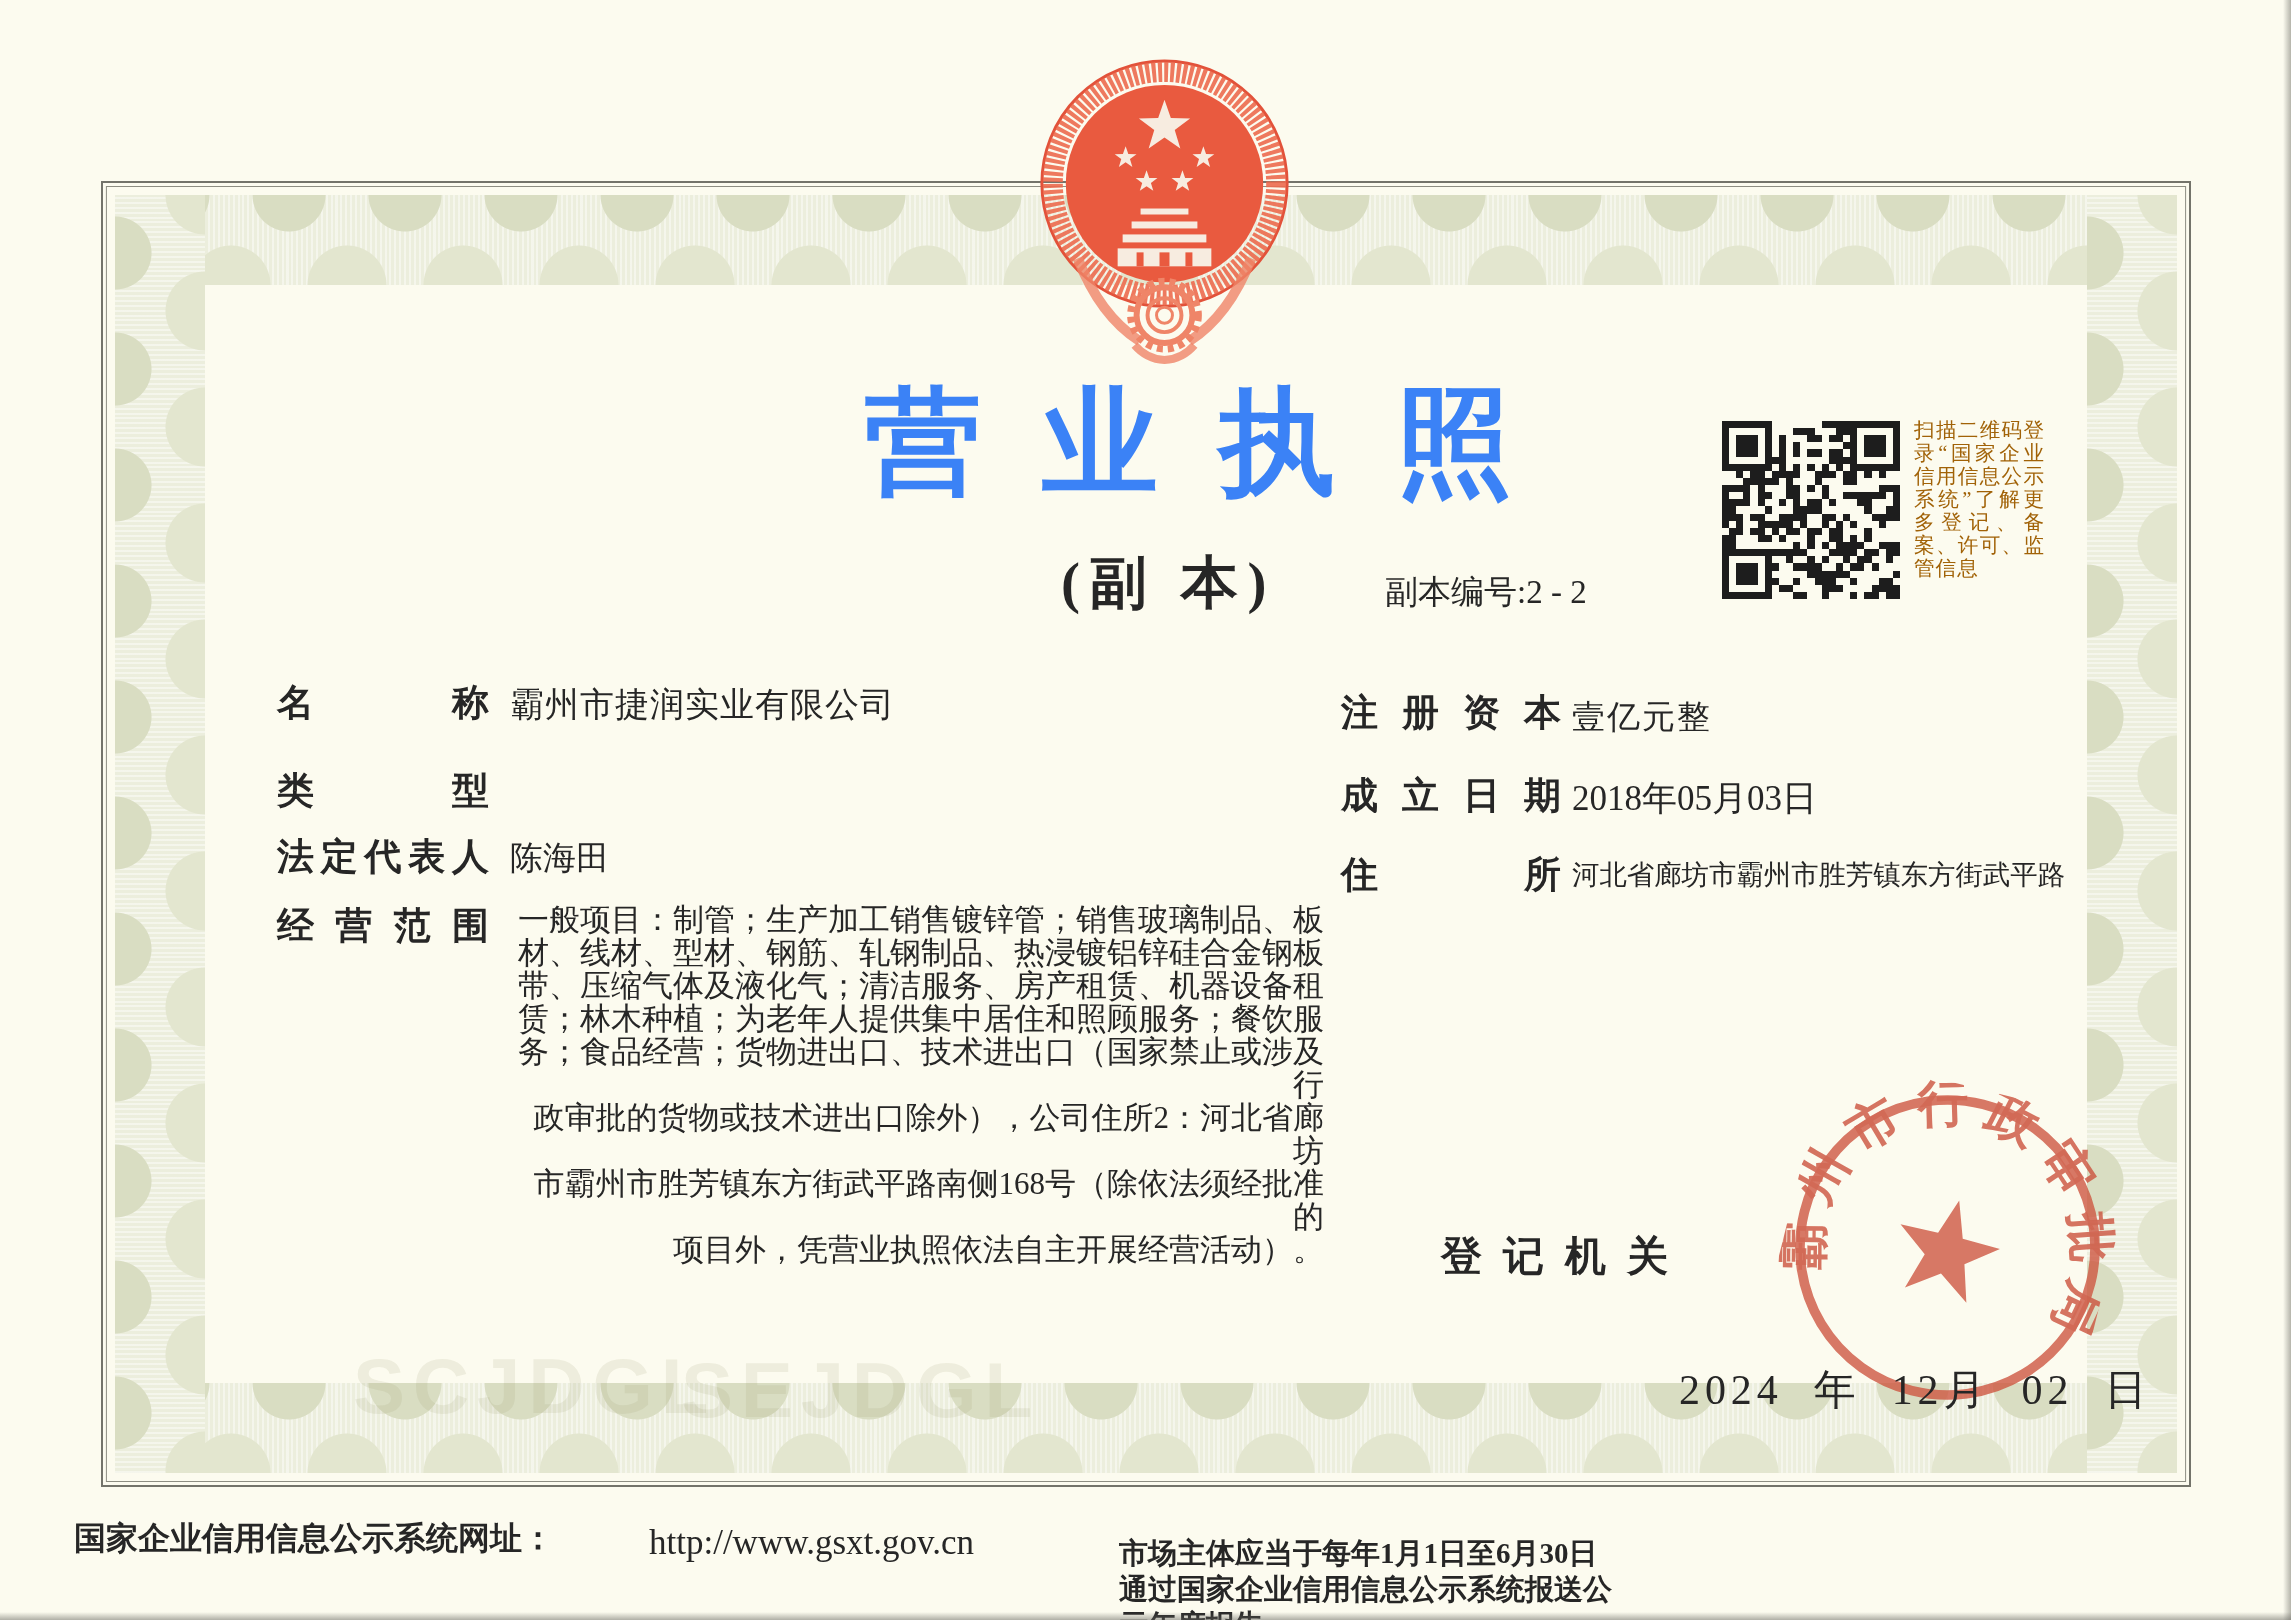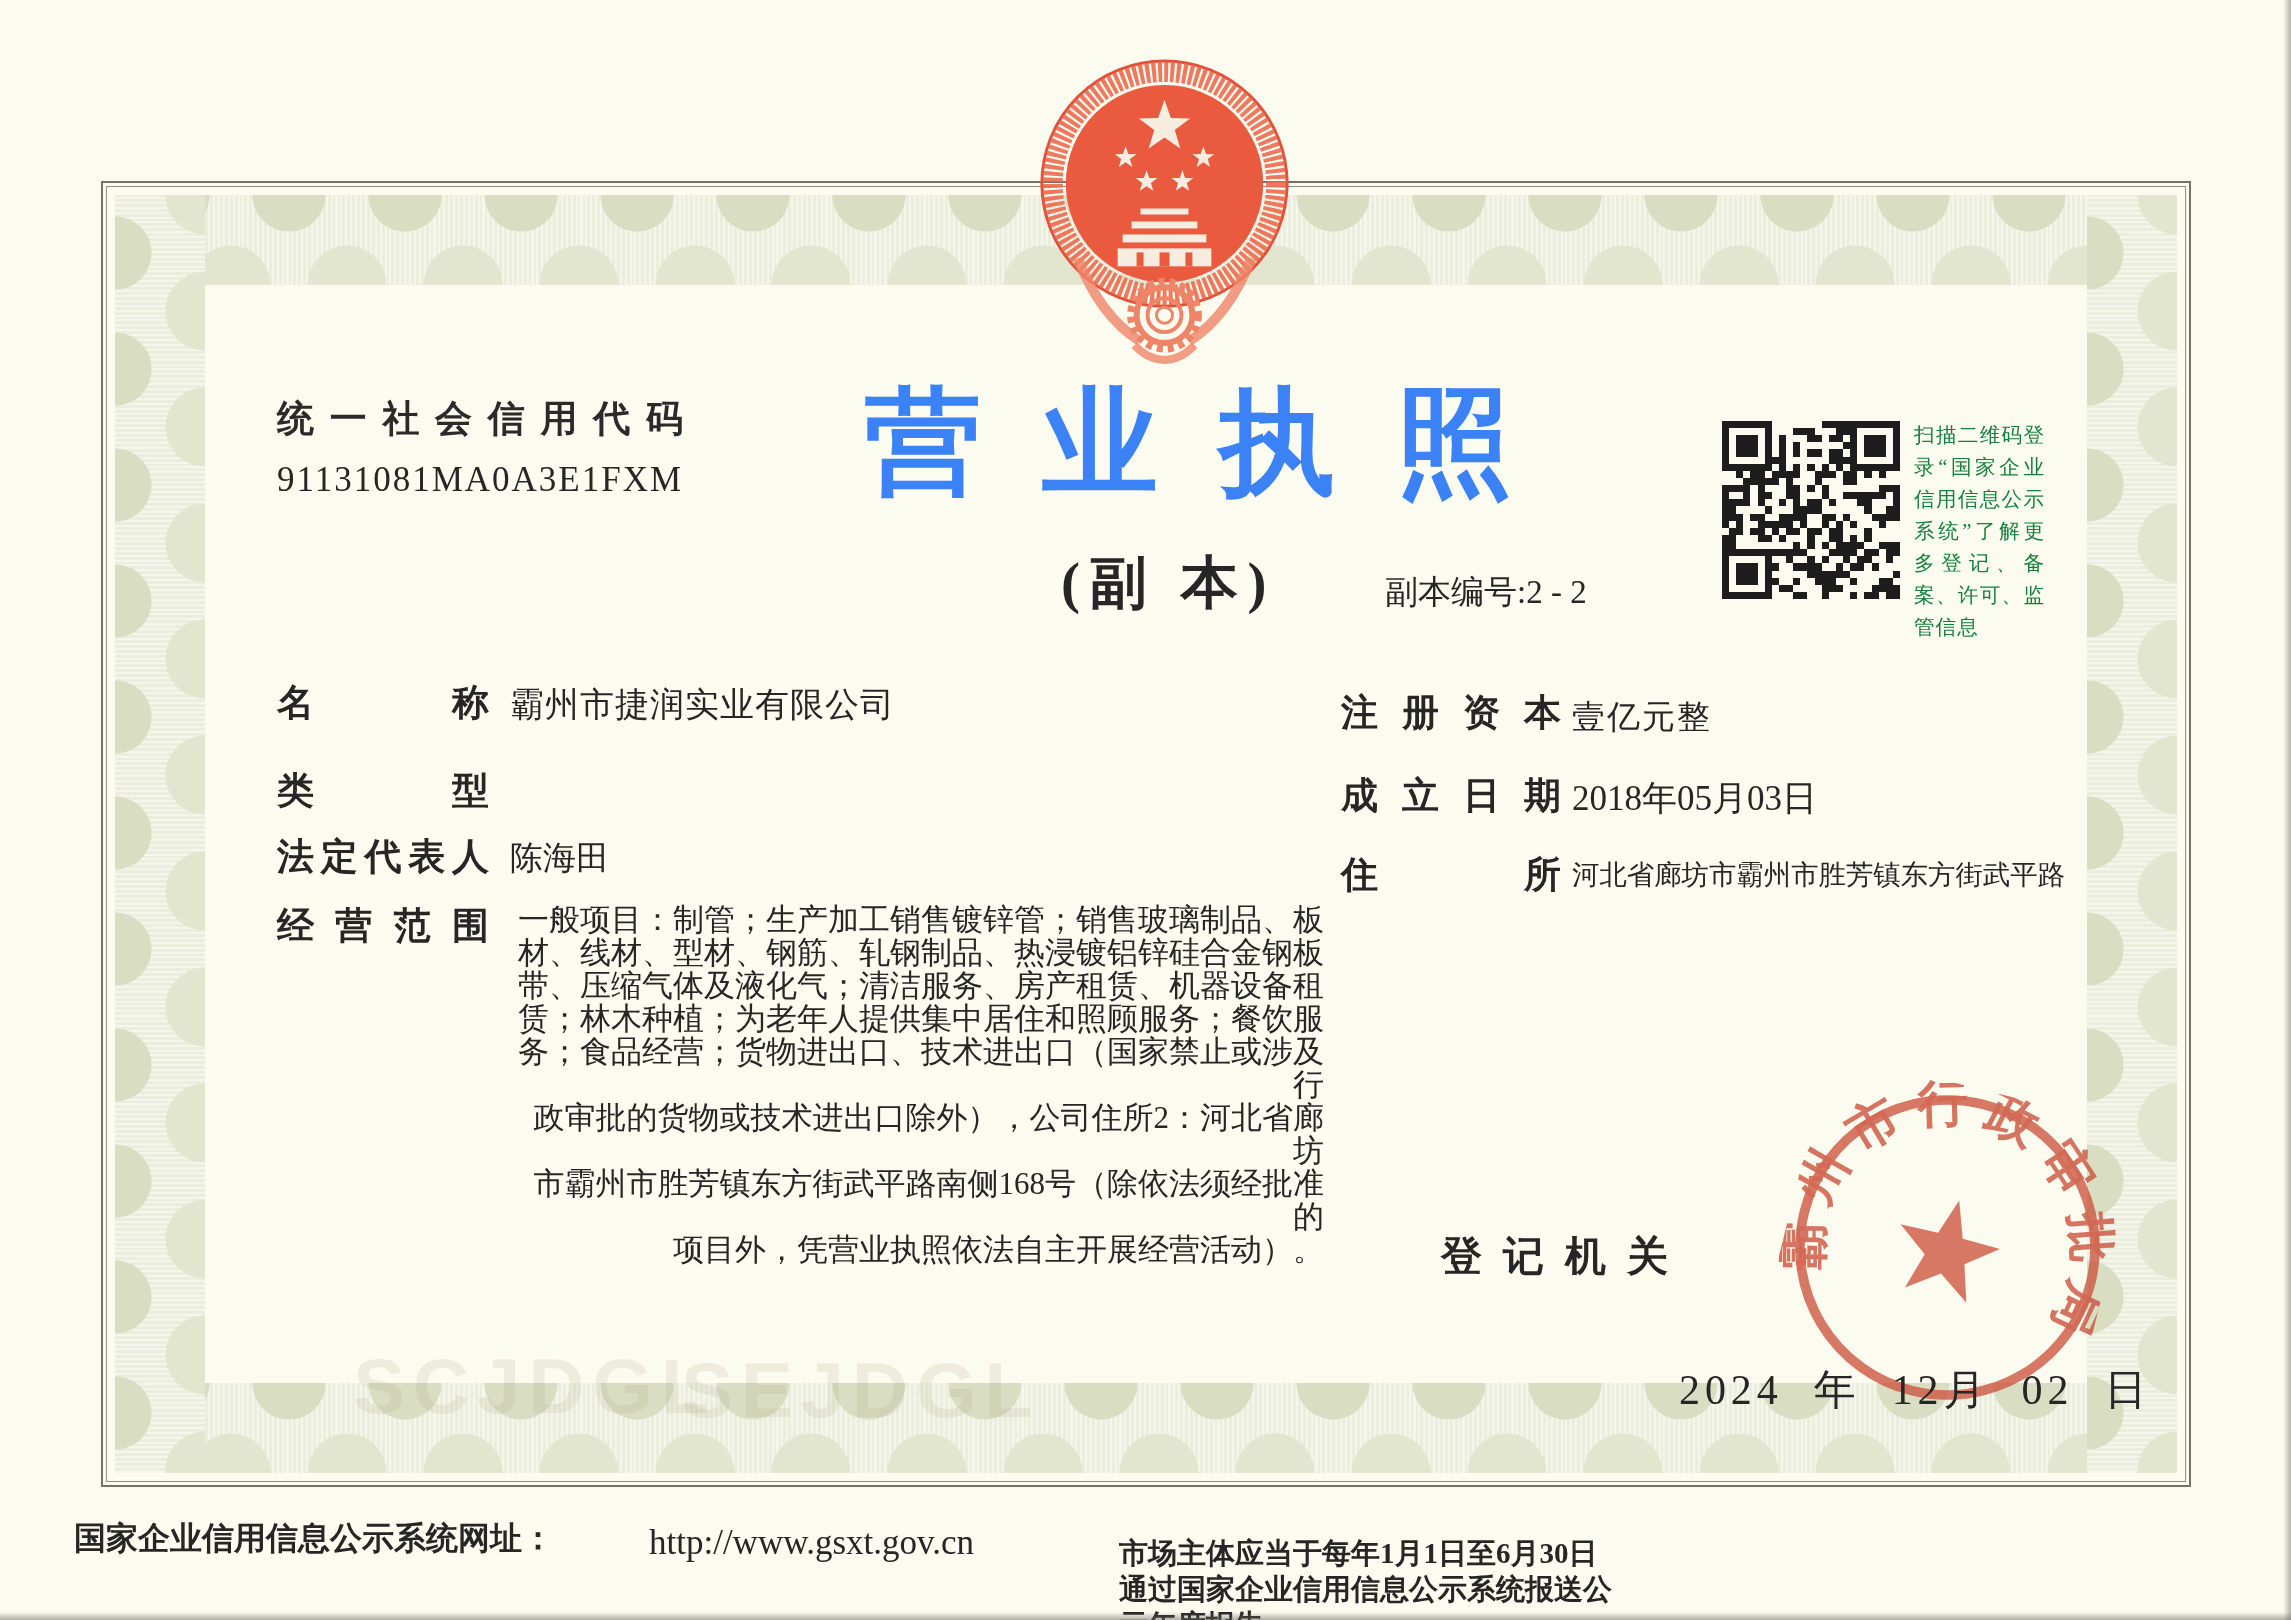--- a/index.html
+++ b/index.html
@@ -27,22 +27,22 @@
   
   .emblem{position:absolute;left:1037px;top:54px;width:255px;height:319px;}
   .credit{position:absolute;left:277px;top:394px;}
   .credit-label{font-size:37px;font-weight:bold;letter-spacing:15.7px;color:#2a2a2a;}
   .credit-value{font-size:35px;letter-spacing:2px;margin-top:15.7px;}
   .title{position:absolute;left:865px;top:365px;font-size:116px;font-weight:bold;
          color:#3b82f6;letter-spacing:61px;white-space:nowrap;}
   .subtitle{position:absolute;left:1061px;top:545px;font-size:57px;font-weight:bold;letter-spacing:9.8px;}
   .copyno{position:absolute;left:1385px;top:570px;font-size:33px;}
   .qr{position:absolute;left:1722px;top:421px;width:178px;height:178px;}
-  .qrcap{position:absolute;left:1914px;top:419px;width:131px;font-size:20.6px;line-height:32px;
-         letter-spacing:1px;color:#15803d;text-align:justify;}
+  .qrcap{position:absolute;left:1914px;top:419px;width:131px;font-size:20.6px;line-height:23px;
+         letter-spacing:1px;color:#a16207;text-align:justify;}
   
   .jlabel{text-align:justify;text-align-last:justify;}
   .lbl{position:absolute;left:277px;width:212px;font-size:37px;font-weight:bold;}
   .lbl.name{top:678px}.lbl.type{top:766px}.lbl.rep{top:832px}.lbl.scope{top:901px}
   .val{position:absolute;left:510px;font-size:34px;}
   .val.name{top:682px;letter-spacing:1px}
   .val.type{top:770px}
   .val.rep{top:836px;font-size:33px}
   .val.scope{top:903px;width:814px;font-size:31px;line-height:33px;white-space:pre-line;text-align:right;}
   .rlbl{position:absolute;left:1341px;width:220px;font-size:37px;font-weight:bold;}
@@ -102,24 +102,20 @@
     <rect x="146" y="199" width="7" height="14" fill="#e95a3f"></rect>
     <circle cx="125" cy="262" r="34" fill="none" stroke="#ef8568" stroke-width="7" stroke-dasharray="6 5"></circle>
     <circle cx="125" cy="262" r="28" fill="none" stroke="#ef8568" stroke-width="6"></circle>
     <circle cx="125" cy="262" r="17" fill="none" stroke="#ef8568" stroke-width="4"></circle>
     <circle cx="125" cy="262" r="8" fill="none" stroke="#ef8568" stroke-width="3"></circle>
     <path d="M38,205 Q60,262 100,288" stroke="#ef8568" stroke-width="10" fill="none" opacity="0.8"></path>
     <path d="M212,205 Q190,262 150,288" stroke="#ef8568" stroke-width="10" fill="none" opacity="0.8"></path>
     <path d="M95,292 q12,14 30,15 q18,-1 30,-15" stroke="#ef8568" stroke-width="8" fill="none" opacity="0.8"></path>
   </svg>
 
-  <div class="credit">
-    <div class="credit-label">统一社会信用代码</div>
-    <div class="credit-value">91131081MA0A3E1FXM</div>
-  </div>
 
   <div class="title">营业执照</div>
   <div class="subtitle">(副 本)</div>
   <div class="copyno">副本编号:2 - 2</div>
 
   <div class="qr" id="qr"><svg xmlns="http://www.w3.org/2000/svg" viewBox="0 0 25 25" width="100%" height="100%" shape-rendering="crispEdges">
         <rect x="0" y="0" width="1" height="1" fill="#1d1d1d"></rect>
         <rect x="1" y="0" width="1" height="1" fill="#1d1d1d"></rect>
         <rect x="2" y="0" width="1" height="1" fill="#1d1d1d"></rect>
         <rect x="3" y="0" width="1" height="1" fill="#1d1d1d"></rect>

